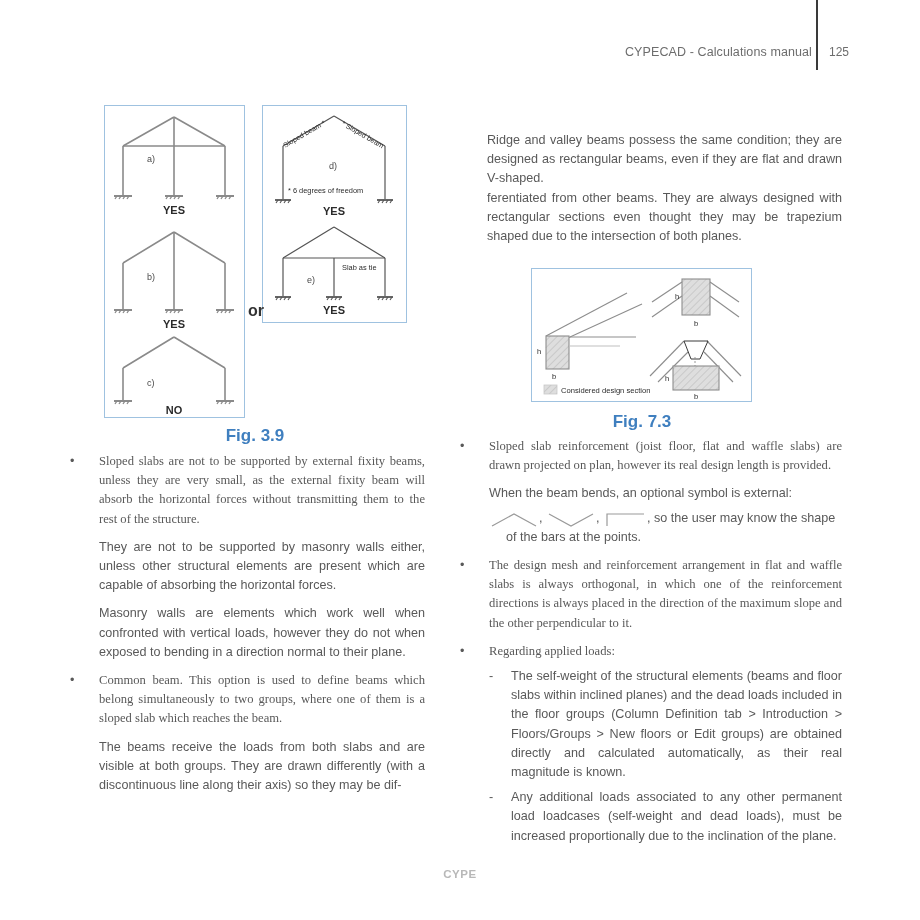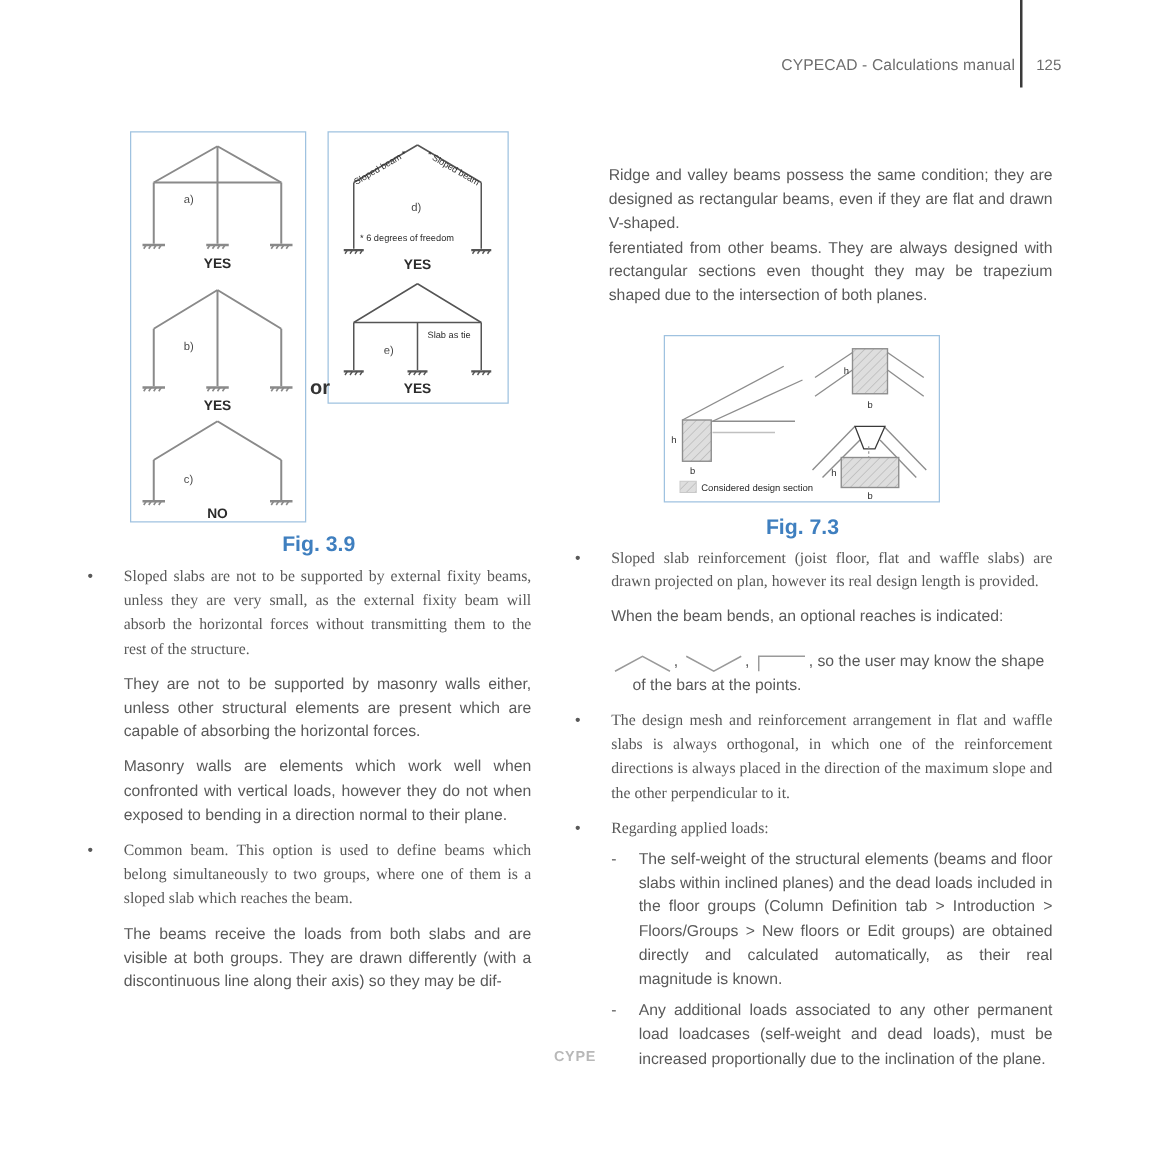--- a/index.html
+++ b/index.html
@@ -115,21 +115,21 @@
   .inline-sym {
     display: inline-block;
     vertical-align: -6px;
     margin: 0 1px;
   }
 
   
   .footer {
     position: absolute;
     left: 0;
-    top: 840px;
+    top: 868px;
     width: 920px;
     text-align: center;
     font-size: 11.5px;
     font-weight: bold;
     letter-spacing: 0.6px;
     color: #b8b8b8;
   }
 </style>
 </head>
 <body>
@@ -329,22 +329,22 @@
 <div class="col col-right" style="top:437px; left:460px; width:382px;">
 
   <div class="bullet-row" style="margin-top:0;">
     <div class="bullet-mark">•</div>
     <div class="bullet-body">
         <p>Sloped slab reinforcement (joist floor, flat and waffle slabs) are drawn projected on plan, however its real design length is provided.</p>
       </div>
   </div>
 
   <div class="indent" style="margin-top:9px;">
-    <p style="text-align:left;">When the beam bends, an optional reaches is indicated:</p>
-    <p style="text-align:left; margin-top:16px;">
+    <p style="text-align:left;">When the beam bends, an optional symbol is external:</p>
+    <p style="text-align:left; margin-top:5px;">
       <svg class="inline-sym" width="48" height="17" viewBox="0 0 48 17">
         <path d="M 2 15 L 24 3 L 46 15" fill="none" stroke="#9a9a9a" stroke-width="1.2"></path>
       </svg><span>,</span>
       <svg class="inline-sym" width="48" height="17" viewBox="0 0 48 17">
         <path d="M 2 3 L 24 15 L 46 3" fill="none" stroke="#9a9a9a" stroke-width="1.2"></path>
       </svg><span>,</span>
       <svg class="inline-sym" width="42" height="17" viewBox="0 0 42 17">
         <path d="M 3 15 L 3 3 L 40 3" fill="none" stroke="#9a9a9a" stroke-width="1.2"></path>
       </svg><span>, so the user may know the shape</span>
     </p>

